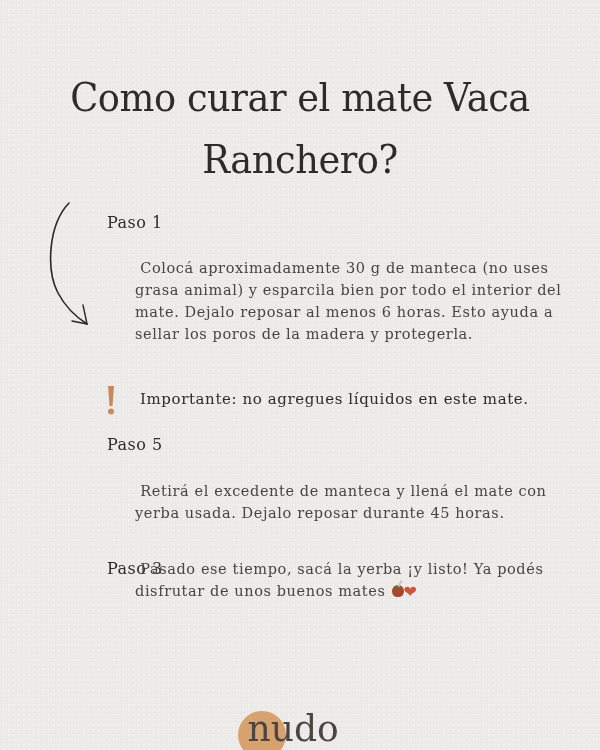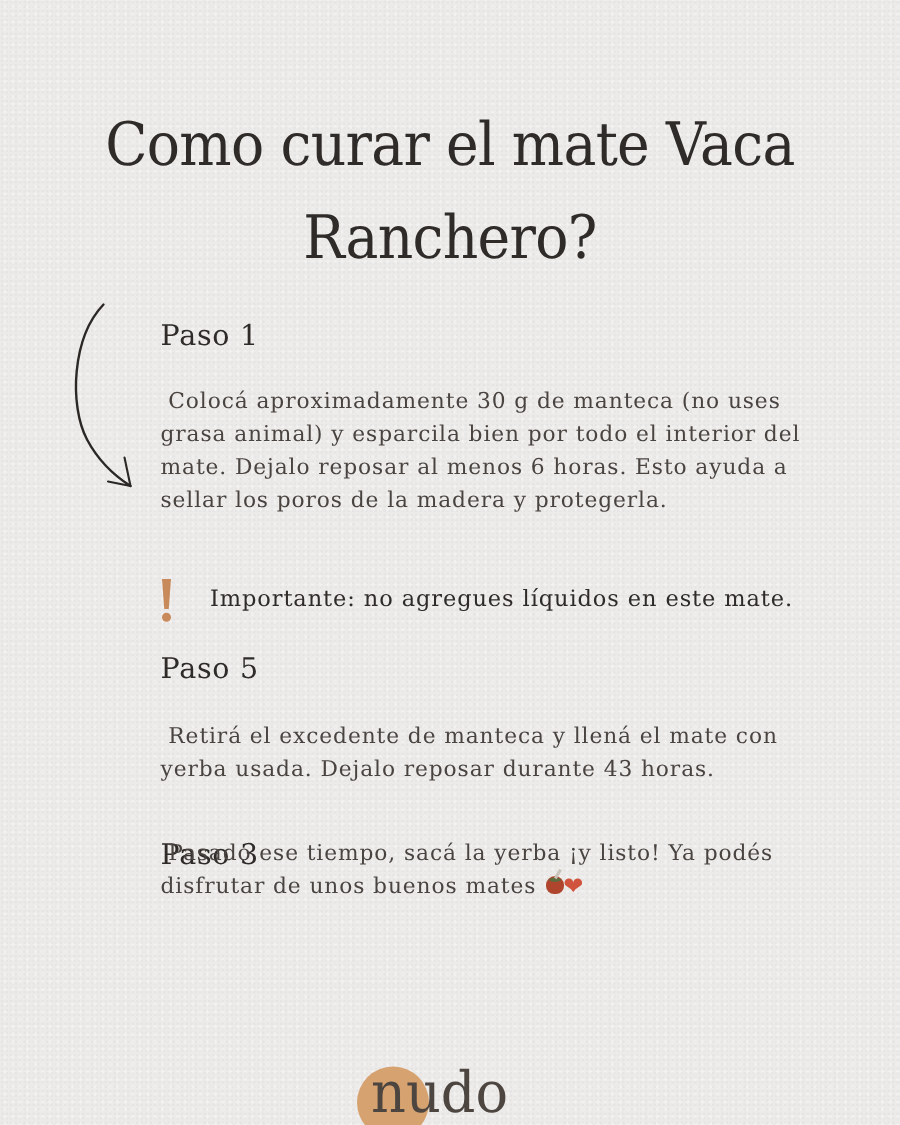--- a/index.html
+++ b/index.html
@@ -32,22 +32,22 @@
     transform: scaleX(0.92);
   }
   .arrow { position: absolute; left: 40px; top: 195px; width: 60px; height: 140px; }
   .text {
     position: absolute; left: 107px;
     font-size: 14.5px;
     letter-spacing: 0.6px;
     color: #4a4441;
     font-family: "DejaVu Serif", serif;
   }
-  .label { font-size: 19px; color: #2f2b29; letter-spacing: 0.5px; }
-  .para { width: 440px; line-height: 22px; }
+  .label { font-size: 16px; color: #2f2b29; letter-spacing: 0.5px; }
+  .para { width: 440px; line-height: 22px; margin-left: 28px; }
   .step1-label { top: 213px; }
   .step1-body { top: 257px; }
   .warn-icon { position: absolute; left: 104px; top: 384px; width: 14px; height: 32px; }
   .warn-text { position: absolute; left: 140px; top: 390px; font-size: 15px; color: #2f2b29; letter-spacing: 0.6px; font-family: "DejaVu Serif", serif; }
   .step2-label { top: 435px; }
   .step2-body { top: 480px; }
   .step3-label { top: 559px; }
   .step3-body { top: 558px; }
   .emoji-mate { display: inline-block; width: 12px; height: 12px; background: #b0452e; border-radius: 50% 50% 45% 45%; vertical-align: -1px; margin-left: 6px; position: relative; }
   .emoji-mate::before { content: ""; position: absolute; left: 2px; top: 1px; width: 8px; height: 3px; background: #5e6b3d; border-radius: 50%; }
@@ -83,21 +83,21 @@
 <div class="text label step1-label">Paso 1</div>
 <div class="text para step1-body">&nbsp;<span>Colocá aproximadamente 30 g de manteca (no uses grasa animal) y esparcila bien por todo el interior del mate. Dejalo reposar al menos 6 horas. Esto ayuda a sellar los poros de la madera y protegerla.</span></div>
 
 <svg class="warn-icon" viewBox="0 0 14 32">
   <path d="M4 2 L10 2 L8.5 22 L5.5 22 Z" fill="#c88a5a"></path>
   <circle cx="7" cy="27.5" r="3" fill="#c88a5a"></circle>
 </svg>
 <div class="warn-text">Importante: no agregues líquidos en este mate.</div>
 
 <div class="text label step2-label">Paso 5</div>
-<div class="text para step2-body">&nbsp;<span>Retirá el excedente de manteca y llená el mate con yerba usada. Dejalo reposar durante 43 horas.</span></div>
+<div class="text para step2-body">&nbsp;<span>Retirá el excedente de manteca y llená el mate con yerba usada. Dejalo reposar durante 45 horas.</span></div>
 
 <div class="text label step3-label">Paso 3</div>
 <div class="text para step3-body">&nbsp;<span>Pasado ese tiempo, sacá la yerba ¡y listo! Ya podés disfrutar de unos buenos mates</span><span class="emoji-mate"></span><span class="emoji-heart">❤</span></div>
 
 <div class="logo">
   <div class="logo-circle"></div>
   <div class="logo-text">nudo</div>
   <div class="logo-line"></div>
   <div class="logo-dot"></div>
 </div>

